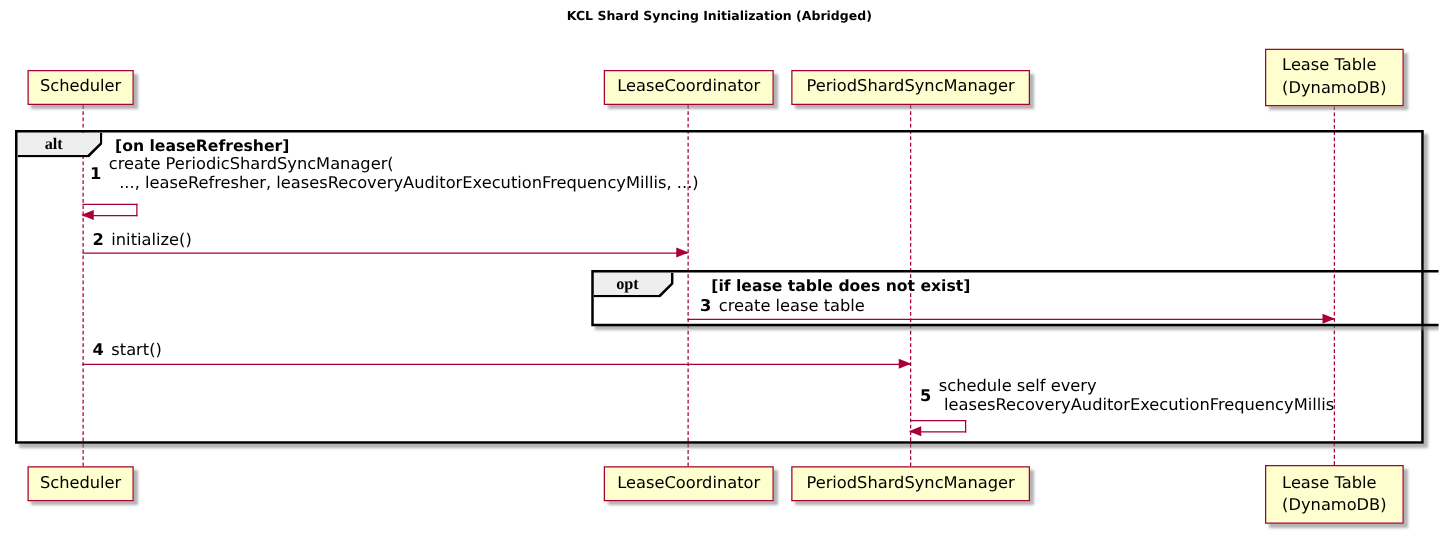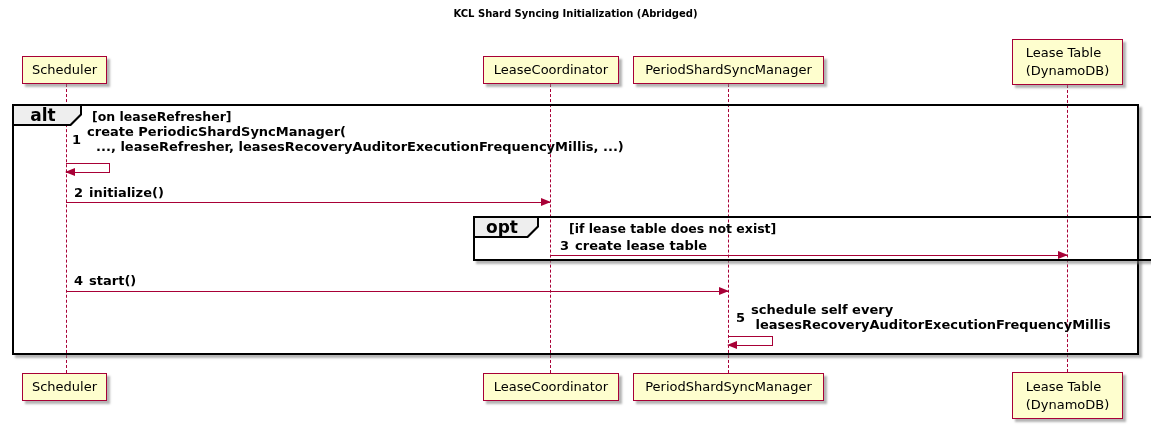--- a/index.html
+++ b/index.html
@@ -38,33 +38,33 @@
     position:absolute; top:0; left:0; height:20px;
     background:var(--frame-border,#000);
     clip-path:polygon(0 0,100% 0,100% 45%,calc(100% - 11px) 100%,0 100%);
   }
   .pent-inner {
     position:absolute; left:0; top:0;
     width:calc(100% - 2px); height:calc(100% - 2px);
     background:var(--frame-label-bg,#EEEEEE);
     clip-path:polygon(0 0,100% 0,100% 45%,calc(100% - 10px) 100%,0 100%);
     display:flex; align-items:center; justify-content:center;
-    font-weight:bold; font-size:17px; padding-right:8px; box-sizing:border-box;
+    font-weight:bold; font-size:13px; padding-right:8px; box-sizing:border-box;font-family:Liberation Serif, serif;
   }
   .frame-guard {
     position:absolute; top:0; height:20px;
     display:flex; align-items:center;
     font-weight:bold; font-size:12.5px; white-space:nowrap;
   }
   .msg-label {
     position:absolute; display:flex; align-items:center;
     font-size:13px; z-index:4; white-space:nowrap;
   }
   .msg-num { font-weight:bold; margin-right:6px; }
-  .msg-text { white-space:pre-wrap; line-height:15px;font-weight:bold; }
+  .msg-text { white-space:pre-wrap; line-height:15px; }
   .arrow {
     position:absolute; height:1px;
     background:var(--accent,#A80036); z-index:4;
   }
   .arrowhead-right {
     position:absolute; right:-1px; top:-4px; width:0; height:0;
     border-left:10px solid var(--accent,#A80036);
     border-top:4px solid transparent; border-bottom:4px solid transparent;
   }
   .self-msg {

